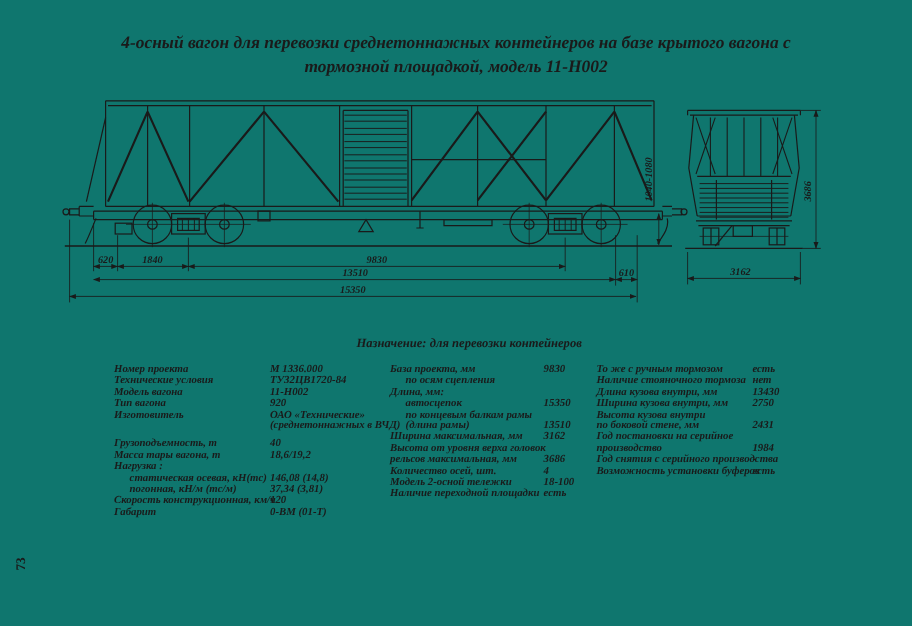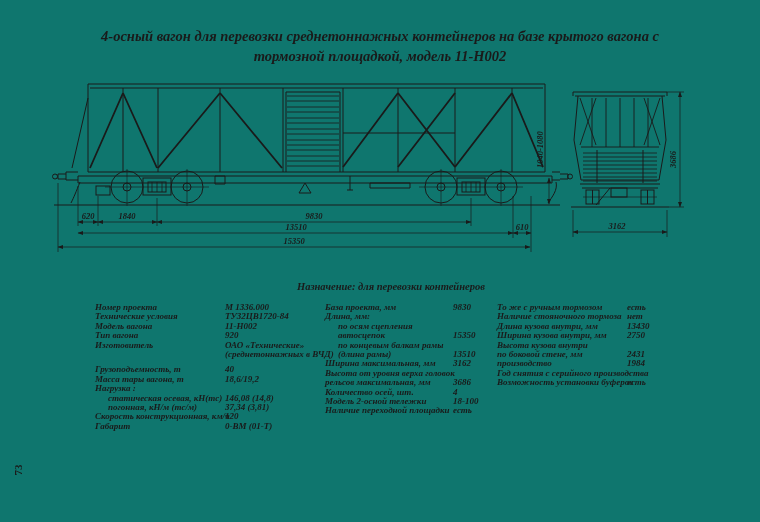--- a/index.html
+++ b/index.html
@@ -147,40 +147,41 @@
     <div class="row"><span class="lbl">Масса тары вагона, т</span><span class="val">18,6/19,2</span></div>
     <div class="row"><span class="lbl">Нагрузка :</span><span class="val"></span></div>
     <div class="row indent"><span class="lbl">статическая осевая, кН(тс)</span><span class="val">146,08 (14,8)</span></div>
     <div class="row indent"><span class="lbl">погонная, кН/м (тс/м)</span><span class="val">37,34 (3,81)</span></div>
     <div class="row"><span class="lbl">Скорость конструкционная, км/ч</span><span class="val">120</span></div>
     <div class="row"><span class="lbl">Габарит</span><span class="val">0-ВМ (01-Т)</span></div>
   </div>
 
   <div class="col col2">
     <div class="row"><span class="lbl">База проекта, мм</span><span class="val">9830</span></div>
+    <div class="row indent"><span class="lbl">по осям сцепления</span><span class="val"></span></div>
     <div class="row"><span class="lbl">Длина, мм:</span><span class="val"></span></div>
-    <div class="row indent"><span class="lbl">по осям сцепления</span><span class="val"></span></div>
     <div class="row indent"><span class="lbl">автосцепок</span><span class="val">15350</span></div>
     <div class="row indent"><span class="lbl">по концевым балкам рамы</span><span class="val"></span></div>
     <div class="row indent"><span class="lbl">(длина рамы)</span><span class="val">13510</span></div>
     <div class="row"><span class="lbl">Ширина максимальная, мм</span><span class="val">3162</span></div>
     <div class="row"><span class="lbl">Высота от уровня верха головок</span><span class="val"></span></div>
     <div class="row"><span class="lbl">рельсов максимальная, мм</span><span class="val">3686</span></div>
     <div class="row"><span class="lbl">Количество осей, шт.</span><span class="val">4</span></div>
     <div class="row"><span class="lbl">Модель 2-осной тележки</span><span class="val">18-100</span></div>
     <div class="row"><span class="lbl">Наличие переходной площадки</span><span class="val">есть</span></div>
   </div>
 
   <div class="col col3">
     <div class="row"><span class="lbl">То же с ручным тормозом</span><span class="val">есть</span></div>
     <div class="row"><span class="lbl">Наличие стояночного тормоза</span><span class="val">нет</span></div>
     <div class="row"><span class="lbl">Длина кузова внутри, мм</span><span class="val">13430</span></div>
     <div class="row"><span class="lbl">Ширина кузова внутри, мм</span><span class="val">2750</span></div>
     <div class="row"><span class="lbl">Высота кузова внутри</span><span class="val"></span></div>
     <div class="row"><span class="lbl">по боковой стене, мм</span><span class="val">2431</span></div>
+    <div class="row"><span class="lbl">Год постановки на серийное</span><span class="val"></span></div>
     <div class="row"><span class="lbl">производство</span><span class="val">1984</span></div>
     <div class="row"><span class="lbl">Год снятия с серийного производства</span><span class="val">-</span></div>
     <div class="row"><span class="lbl">Возможность установки буферов</span><span class="val">есть</span></div>
   </div>
 
   <div class="pagenum">73</div>
 
 </div>
 
 </body></html>

